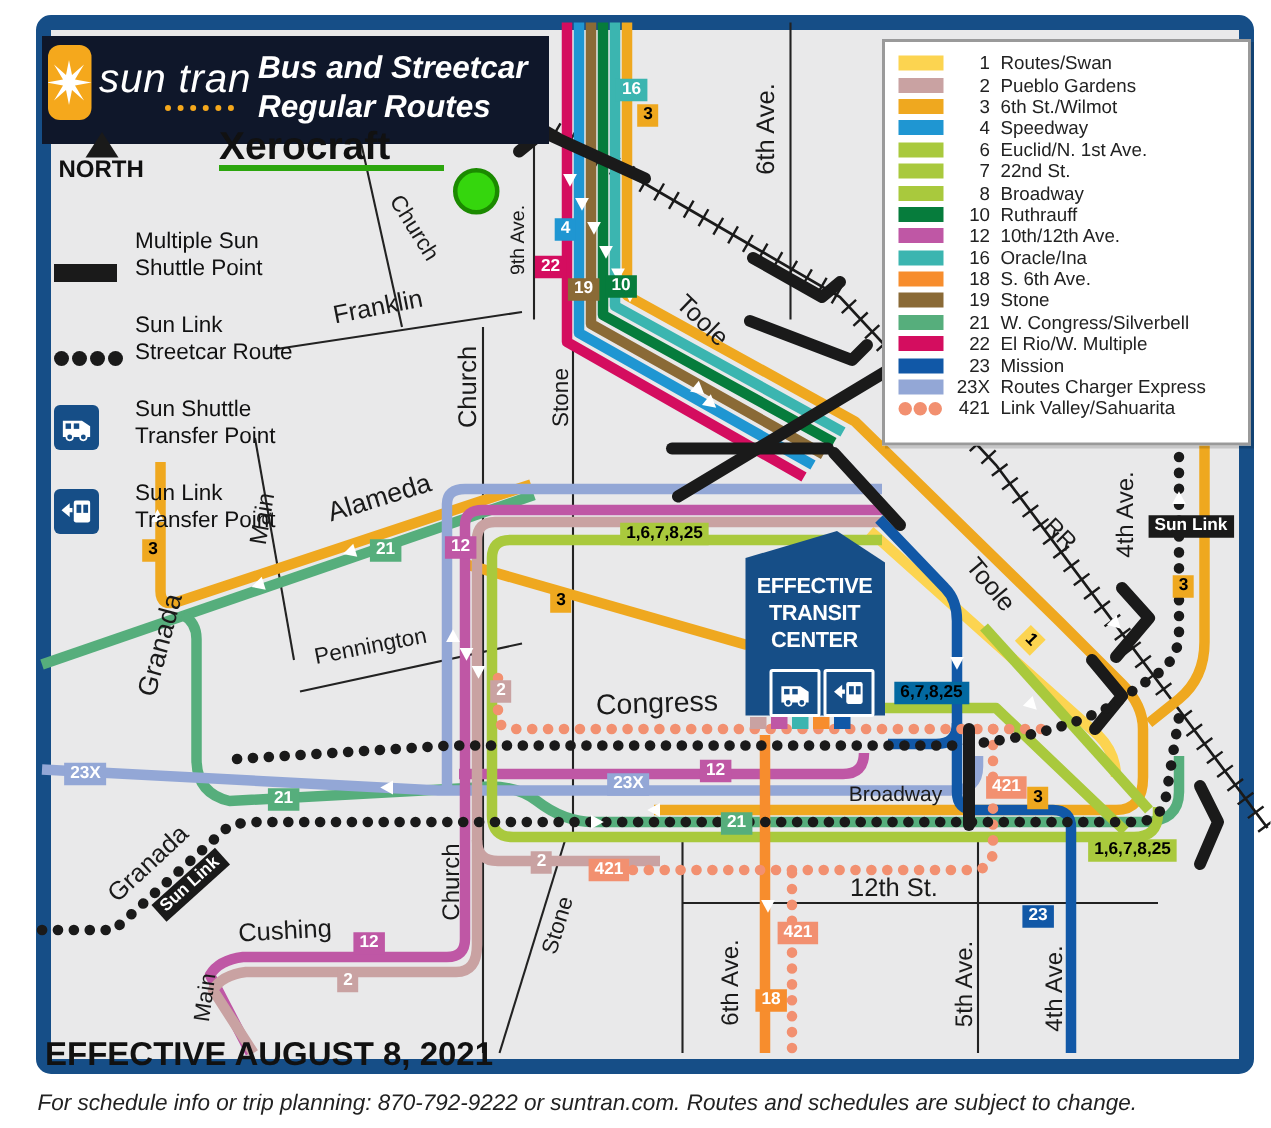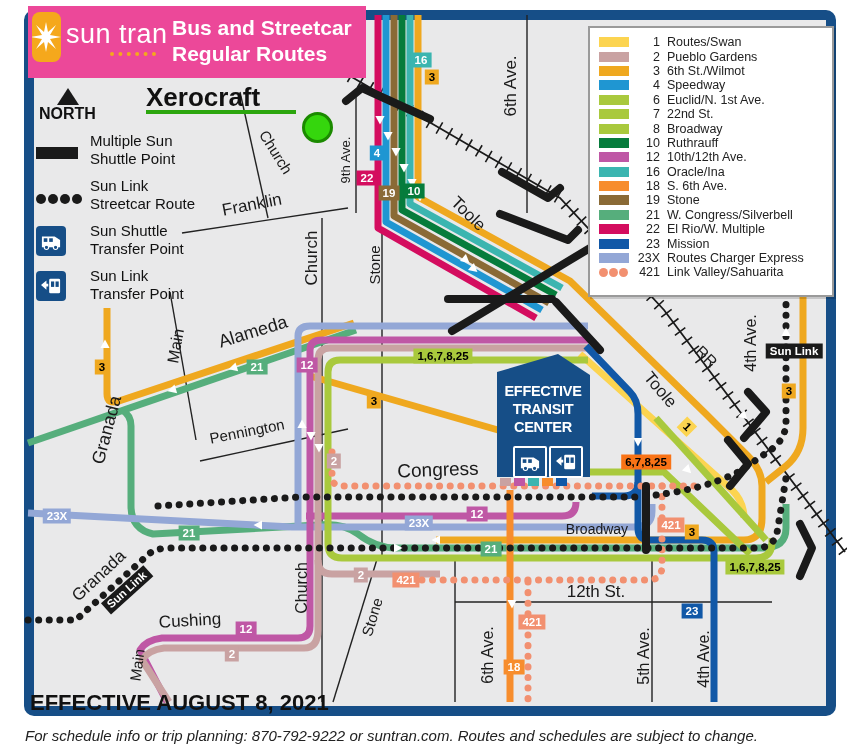--- a/index.html
+++ b/index.html
@@ -1,32 +1,32 @@
 <!DOCTYPE html>
 <html><head>
 <meta charset="utf-8">
 <style>
   html,body{margin:0;padding:0;background:#fff;}
   body{width:847px;height:752px;position:relative;overflow:hidden;
        font-family:"Liberation Sans",sans-serif;}
   #mapsvg{position:absolute;left:0;top:0;}
   .abs{position:absolute;}
   
-  .hdr{left:28px;top:6px;width:338px;height:72px;background:#ec4899;}
+  .hdr{left:28px;top:24px;width:338px;height:72px;background:#0f172a;font-style:italic;}
   .suntran{left:66px;top:27px;font-size:27px;color:#fff;letter-spacing:.5px;}
   .trandots{left:110px;top:60px;width:46px;border-bottom:4px dotted #F5A81C;}
   
   .north-tri{left:57px;top:88px;width:0;height:0;border-left:11px solid transparent;border-right:11px solid transparent;border-bottom:17px solid #1a1a1a;}
   .north{left:39px;top:105px;font-size:16px;font-weight:bold;color:#111;}
   .xerocraft{left:146px;top:82px;font-size:26px;font-weight:bold;color:#111;}
   .xline{left:146px;top:110px;width:150px;height:4px;background:#2CA60E;}
   .xcircle{left:302px;top:112px;width:25px;height:25px;border-radius:50%;background:#35D60D;border:3px solid #1B8A00;}
   
   .mlegend{left:36px;top:132px;width:200px;}
-  .mleg-item{display:flex;margin-bottom:9px;align-items:center;}
+  .mleg-item{display:flex;margin-bottom:9px;align-items:flex-end;margin-top:20px;}
   .mleg-swatch{width:46px;flex:0 0 46px;margin-right:8px;margin-top:2px;}
   .mleg-text{font-size:15px;color:#111;line-height:18px;}
   .bar-swatch{width:42px;height:12px;background:#1a1a1a;margin-top:4px;}
   .dots-swatch{display:flex;gap:2px;margin-top:6px;}
   .dots-swatch i{width:10px;height:10px;border-radius:50%;background:#1a1a1a;}
   .ticon{width:30px;height:30px;background:#164E87;border-radius:4px;display:flex;align-items:center;justify-content:center;}
   
   .legend{left:588px;top:26px;width:246px;height:271px;background:#fff;border:2px solid #9a9a9a;box-shadow:2px 2px 0 rgba(0,0,0,.15);padding-top:7px;box-sizing:border-box;}
   .leg-row{display:flex;align-items:center;height:14.4px;font-size:12.5px;color:#222;}
   .leg-swatch{width:30px;height:10px;margin-left:9px;flex:0 0 30px;}
@@ -386,21 +386,21 @@
     <div class="badge" style="left: 377px; top: 153px; background: rgb(31, 150, 210); color: rgb(255, 255, 255); transform: translate(-50%, -50%) rotate(0deg);">4</div>
     <div class="badge" style="left: 367px; top: 178px; background: rgb(212, 13, 95); color: rgb(255, 255, 255); transform: translate(-50%, -50%) rotate(0deg);">22</div>
     <div class="badge" style="left: 389px; top: 193px; background: rgb(138, 106, 54); color: rgb(255, 255, 255); transform: translate(-50%, -50%) rotate(0deg);">19</div>
     <div class="badge" style="left: 414px; top: 191px; background: rgb(6, 124, 60); color: rgb(255, 255, 255); transform: translate(-50%, -50%) rotate(0deg);">10</div>
     <div class="badge" style="left: 102px; top: 367px; background: rgb(239, 168, 31); color: rgb(0, 0, 0); transform: translate(-50%, -50%) rotate(0deg);">3</div>
     <div class="badge" style="left: 257px; top: 367px; background: rgb(86, 174, 124); color: rgb(255, 255, 255); transform: translate(-50%, -50%) rotate(0deg);">21</div>
     <div class="badge" style="left: 307px; top: 365px; background: rgb(191, 87, 165); color: rgb(255, 255, 255); transform: translate(-50%, -50%) rotate(0deg);">12</div>
     <div class="badge" style="left: 443px; top: 356px; background: rgb(169, 201, 61); color: rgb(0, 0, 0); transform: translate(-50%, -50%) rotate(0deg);">1,6,7,8,25</div>
     <div class="badge" style="left: 374px; top: 401px; background: rgb(239, 168, 31); color: rgb(0, 0, 0); transform: translate(-50%, -50%) rotate(0deg);">3</div>
     <div class="badge" style="left: 334px; top: 461px; background: rgb(201, 162, 162); color: rgb(255, 255, 255); transform: translate(-50%, -50%) rotate(0deg);">2</div>
-    <div class="badge" style="left: 646px; top: 462px; background: #f97316; color: rgb(0, 0, 0); transform: translate(-50%, -50%) rotate(0deg);">6,7,8,25</div>
+    <div class="badge" style="left: 621px; top: 462px; background: #0369a1; color: rgb(0, 0, 0); transform: translate(-50%, -50%) rotate(0deg);">6,7,8,25</div>
     <div class="badge" style="left: 671px; top: 525px; background: rgb(242, 144, 112); color: rgb(255, 255, 255); transform: translate(-50%, -50%) rotate(0deg);">421</div>
     <div class="badge" style="left: 477px; top: 514px; background: rgb(191, 87, 165); color: rgb(255, 255, 255); transform: translate(-50%, -50%) rotate(0deg);">12</div>
     <div class="badge" style="left: 419px; top: 523px; background: rgb(147, 167, 214); color: rgb(255, 255, 255); transform: translate(-50%, -50%) rotate(0deg);">23X</div>
     <div class="badge" style="left: 57px; top: 516px; background: rgb(147, 167, 214); color: rgb(255, 255, 255); transform: translate(-50%, -50%) rotate(0deg);">23X</div>
     <div class="badge" style="left: 189px; top: 533px; background: rgb(86, 174, 124); color: rgb(255, 255, 255); transform: translate(-50%, -50%) rotate(0deg);">21</div>
     <div class="badge" style="left: 491px; top: 549px; background: rgb(86, 174, 124); color: rgb(255, 255, 255); transform: translate(-50%, -50%) rotate(0deg);">21</div>
     <div class="badge" style="left: 692px; top: 532px; background: rgb(239, 168, 31); color: rgb(0, 0, 0); transform: translate(-50%, -50%) rotate(0deg);">3</div>
     <div class="badge" style="left: 755px; top: 567px; background: rgb(169, 201, 61); color: rgb(0, 0, 0); transform: translate(-50%, -50%) rotate(0deg);">1,6,7,8,25</div>
     <div class="badge" style="left: 361px; top: 575px; background: rgb(201, 162, 162); color: rgb(255, 255, 255); transform: translate(-50%, -50%) rotate(0deg);">2</div>
     <div class="badge" style="left: 406px; top: 580px; background: rgb(242, 144, 112); color: rgb(255, 255, 255); transform: translate(-50%, -50%) rotate(0deg);">421</div>

